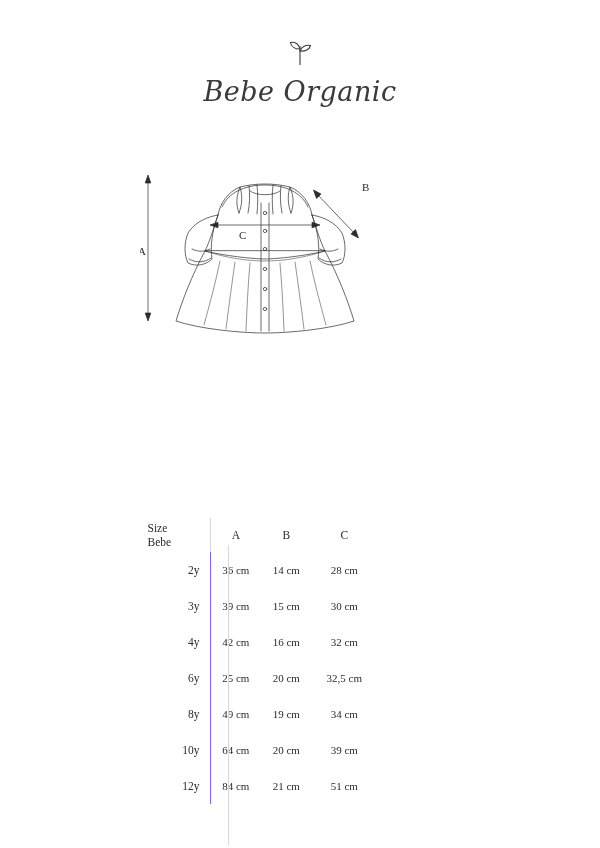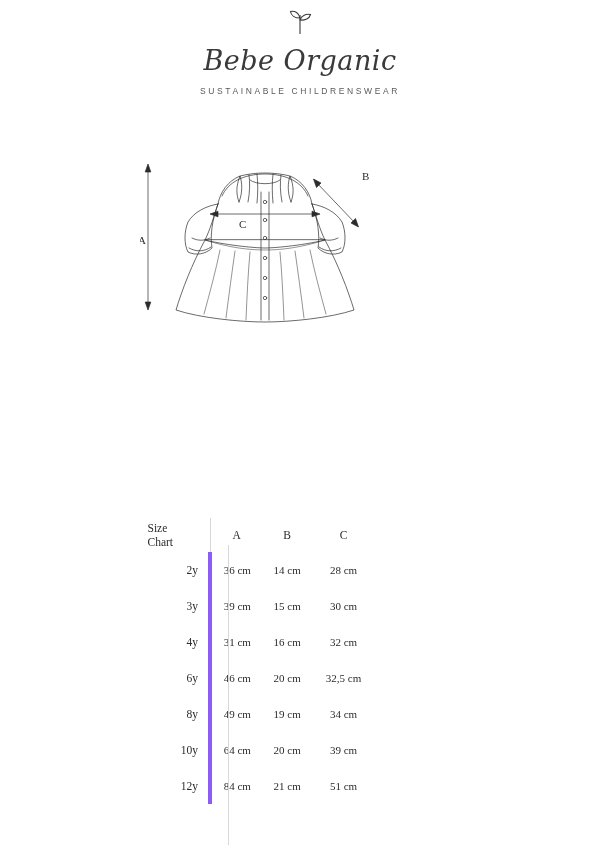--- a/index.html
+++ b/index.html
@@ -11,21 +11,21 @@
     width: 600px;
     height: 848px;
     font-family: "Liberation Serif", serif;
     color: #2b2b2b;
     position: relative;
     overflow: hidden;
   }
 
   
   .brand {
-    padding-top: 9px;
+    padding-top: 40px;
     text-align: center;
   }
   .brand-mark {
     height: 26px;
     display: flex;
     align-items: center;
     justify-content: center;
   }
   .brand-name {
     margin-top: 10px;
@@ -81,21 +81,21 @@
     font-size: 11.5px;
   }
   .hdr-label {
     text-align: left !important;
     line-height: 1.25;
     padding-right: 6px !important;
     width: 56px;
     font-size: 11.5px;
   }
   .col-sep {
-    border-left: 4px solid #8b5cf6;
+    border-left: 1px solid #8b5cf6;
   }
   .hdr-row th.col-sep {
     border-left: 1px solid #d8d8d8;
   }
   tbody td {
     height: 36px;
   }
   tbody td.size-col {
     text-align: right;
     padding-right: 10px !important;
@@ -124,21 +124,20 @@
 
 <div class="brand">
   <div class="brand-mark">
     <svg width="34" height="26" viewBox="0 0 34 26" aria-hidden="true">
       <path class="leaf-stem" d="M17 25 C17 18 17 12 17 6"></path>
       <path class="leaf-stem" d="M17 9 C12 9 8 6.5 7.5 2.5 C12 1.5 16 4 17 9 Z"></path>
       <path class="leaf-stem" d="M17 11 C22 11.5 26.5 9.5 27.5 5.5 C23 4.5 18.5 6.5 17 11 Z"></path>
     </svg>
   </div>
   <div class="brand-name">Bebe Organic</div>
-  <div class="brand-tagline">SUSTAINABLE CHILDRENSWEAR</div>
 </div>
 
 <div class="illustration">
   <svg width="320" height="200" viewBox="0 0 320 200" aria-hidden="true">
     <g fill="none" stroke="#2b2b2b" stroke-width="0.7" stroke-linejoin="round" stroke-linecap="round">
 
       <path d="M65 88 C52 112 42 138 36 158 C60 166 100 170 125 170 C150 170 190 166 214 158 C208 138 198 112 185 88 Z"></path>
 
       <path d="M78 52 C74 64 70 78 65 88 C90 94 118 96 125 96 C132 96 160 94 185 88 C180 78 176 64 172 52"></path>
 
@@ -205,21 +204,21 @@
   </svg>
 </div>
 
 <div class="chart-wrap">
   <div class="vline"></div>
   <table class="size-chart">
     <thead>
       <tr class="hdr-row">
         <th class="hdr-label">
           <div>Size</div>
-          <div>Chart</div>
+          <div>Bebe</div>
         </th>
         <th class="col-sep">A</th>
         <th>B</th>
         <th>C</th>
       </tr>
     </thead>
     <tbody>
       <tr>
         <td class="size-col">2y</td>
         <td class="val col-sep">36 cm</td>
@@ -227,27 +226,27 @@
         <td class="val">28 cm</td>
       </tr>
       <tr>
         <td class="size-col">3y</td>
         <td class="val col-sep">39 cm</td>
         <td class="val">15 cm</td>
         <td class="val">30 cm</td>
       </tr>
       <tr>
         <td class="size-col">4y</td>
-        <td class="val col-sep">31 cm</td>
+        <td class="val col-sep">42 cm</td>
         <td class="val">16 cm</td>
         <td class="val">32 cm</td>
       </tr>
       <tr>
         <td class="size-col">6y</td>
-        <td class="val col-sep">46 cm</td>
+        <td class="val col-sep">25 cm</td>
         <td class="val">20 cm</td>
         <td class="val">32,5 cm</td>
       </tr>
       <tr>
         <td class="size-col">8y</td>
         <td class="val col-sep">49 cm</td>
         <td class="val">19 cm</td>
         <td class="val">34 cm</td>
       </tr>
       <tr>

